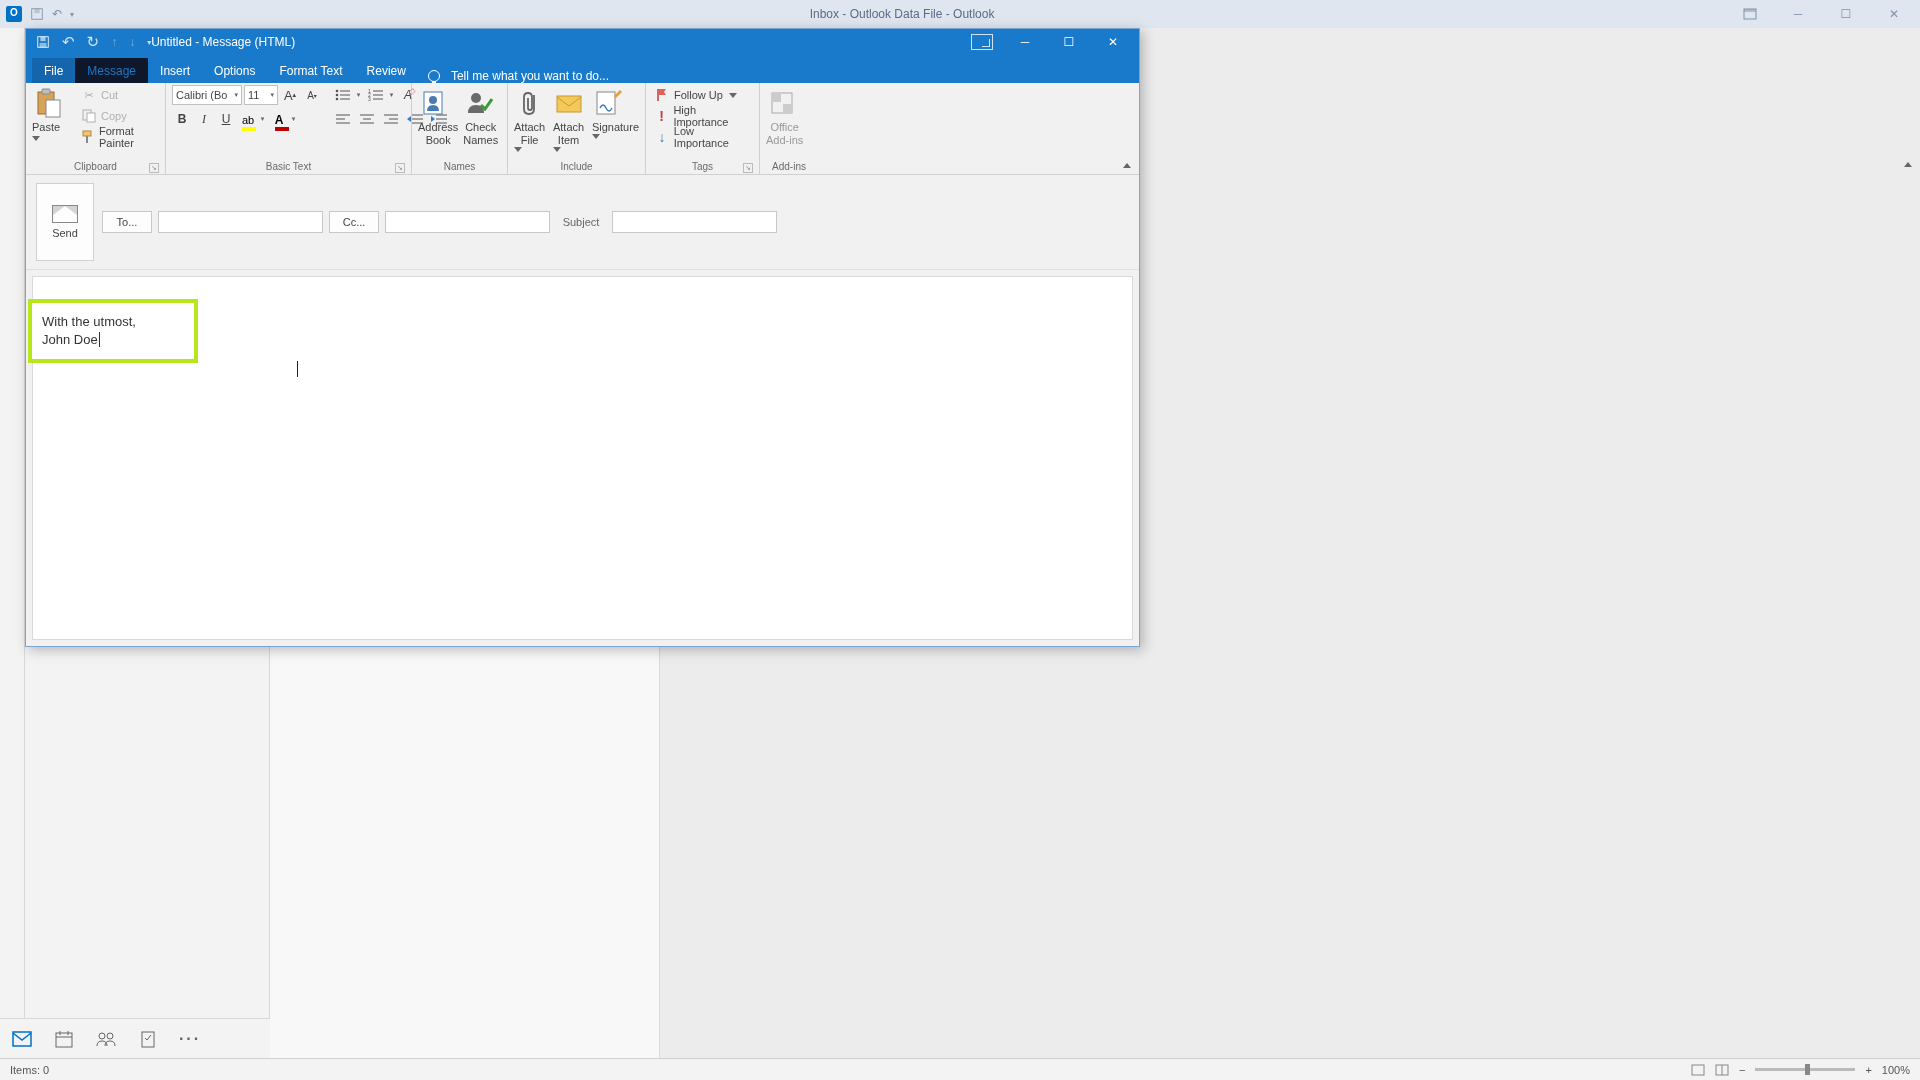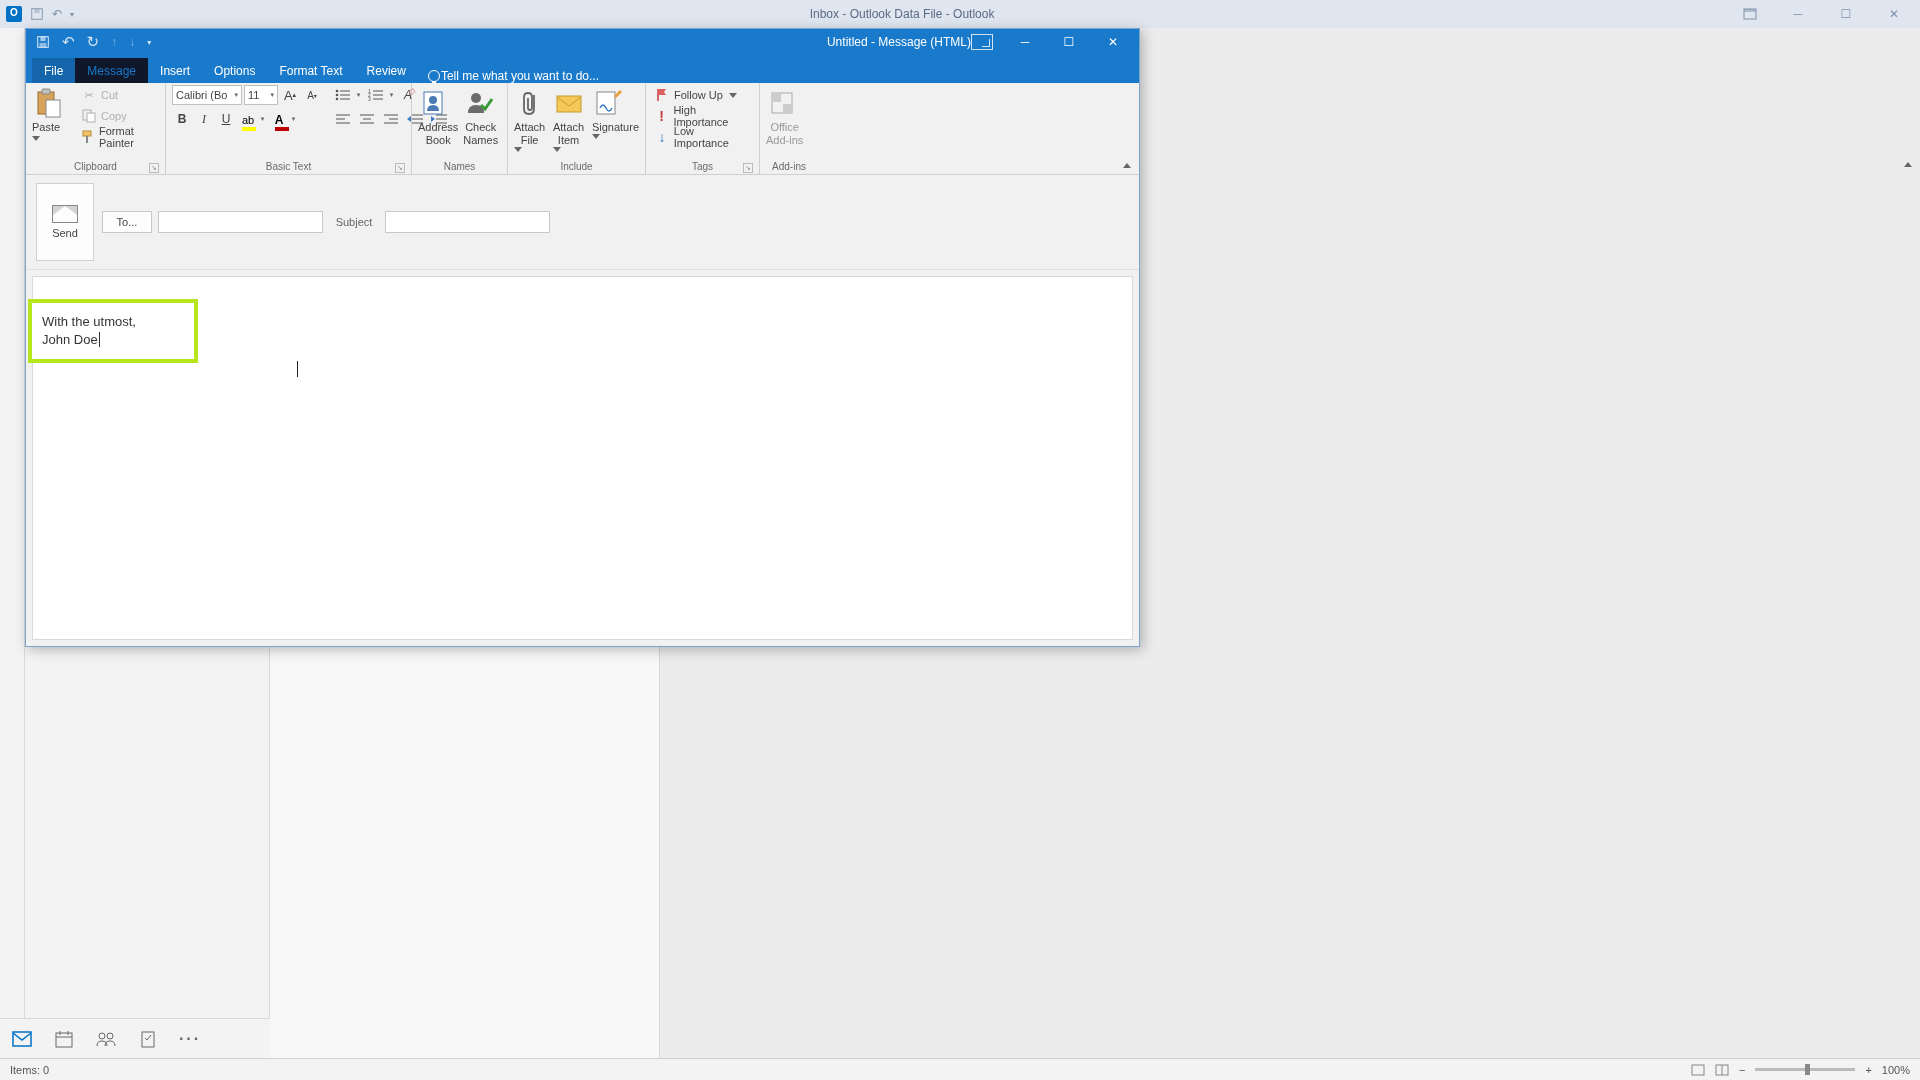--- a/index.html
+++ b/index.html
@@ -29,31 +29,31 @@
 .statusbar .right { display:flex; align-items:center; gap:10px; }
 .zoom-slider { width:100px; height:3px; background:#bbb; position:relative; }
 .zoom-slider::after { content:""; position:absolute; left:50%; top:-4px; width:5px; height:11px; background:#888; }
 
 
 .compose-window { position:absolute; left:25px; top:28px; width:1115px; background:#f1f1f1; box-shadow: 3px 3px 12px rgba(0,0,0,.25); border:1px solid #7aa5d2; }
 
 .compose-titlebar { height:26px; background:#1979ca; display:flex; align-items:center; justify-content:space-between; padding:0 4px; color:#fff; font-size:12px; }
 .compose-titlebar .left { display:flex; align-items:center; gap:12px; padding-left:6px;}
 .compose-titlebar .left .qat-btn { color:#cfe3f5; display:flex; align-items:center;}
-.compose-titlebar .center { flex:1; text-align:right; }
+.compose-titlebar .center { flex:1; text-align:left; }
 .compose-titlebar .right { display:flex; align-items:center; }
 .compose-titlebar .win-btn2 { width:44px; height:26px; display:flex; align-items:center; justify-content:center; color:#fff; }
 .ribbon-peek { width:22px; height:16px; border:1px solid #cfe3f5; display:inline-block; position:relative; margin-right:10px;}
 .ribbon-peek::after{content:"";position:absolute;right:2px;bottom:2px;width:7px;height:7px;border-right:1px solid #cfe3f5;border-bottom:1px solid #cfe3f5;}
 
 .compose-tabs { height:28px; background:#1979ca; display:flex; align-items:flex-end; padding-left:6px; font-size:12px; }
 .compose-tabs .tab { padding:6px 12px 5px; color:#fff; cursor:pointer; }
 .compose-tabs .tab.file { background:#1565ad; }
 .compose-tabs .tab.active { background:#0f172a; color:#1979ca; }
-.compose-tabs .tellme { display:flex; align-items:center; gap:1px; color:#fff; margin-left:10px; }
+.compose-tabs .tellme { display:flex; align-items:center; gap:11px; color:#fff; margin-left:10px; }
 .bulb-icon { width:12px; height:12px; border-radius:50%; border:1px solid #fff; display:inline-block; position:relative;}
 .bulb-icon::after{content:"";position:absolute;left:3px;bottom:-3px;width:4px;height:3px;background:#fff;}
 
 
 .ribbon { background:#f1f1f1; border-bottom:1px solid #d0d0d0; display:flex; height:92px; position:relative; }
 .ribbon-group { border-right:1px solid #d0d0d0; padding:2px 6px 0; display:flex; flex-direction:column; justify-content:space-between; }
 .ribbon-group-label { font-size:10px; color:#6a6a6a; text-align:center; padding:1px 0 2px; position:relative;}
 .ribbon-group-label .launcher { position:absolute; right:0; bottom:1px; width:10px; height:10px; border:1px solid #bbb; font-size:7px; line-height:7px; text-align:center; color:#888;}
 .ribbon-body { display:flex; align-items:flex-start; gap:4px; flex:1;}
 
@@ -521,20 +521,24 @@
     <div class="send-col">
       <span class="env"></span>
       <span>Send</span>
     </div>
     <div class="fields-col">
       <div class="field-row">
         <div class="field-btn">To...</div>
         <input class="field-input" value="" style="">
       </div>
       <div class="field-row">
+        <div class="field-btn">Cc...</div>
+        <input class="field-input" value="" style="">
+      </div>
+      <div class="field-row">
         <div class="field-label">Subject</div>
         <input class="field-input" value="" style="">
       </div>
     </div>
   </div>
 
   <div class="compose-body">
     <div class="highlight-box">
       <div>With the utmost,</div>
       <div><span>John Doe</span><span class="text-cursor-mark"></span></div>

